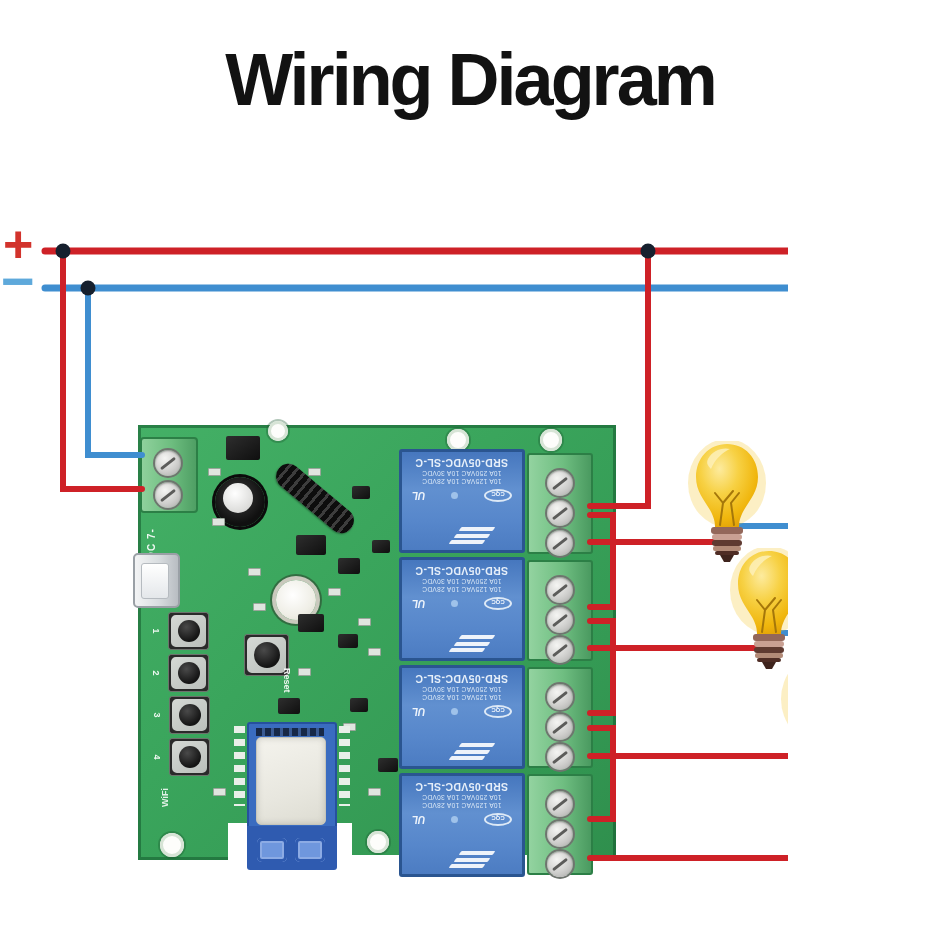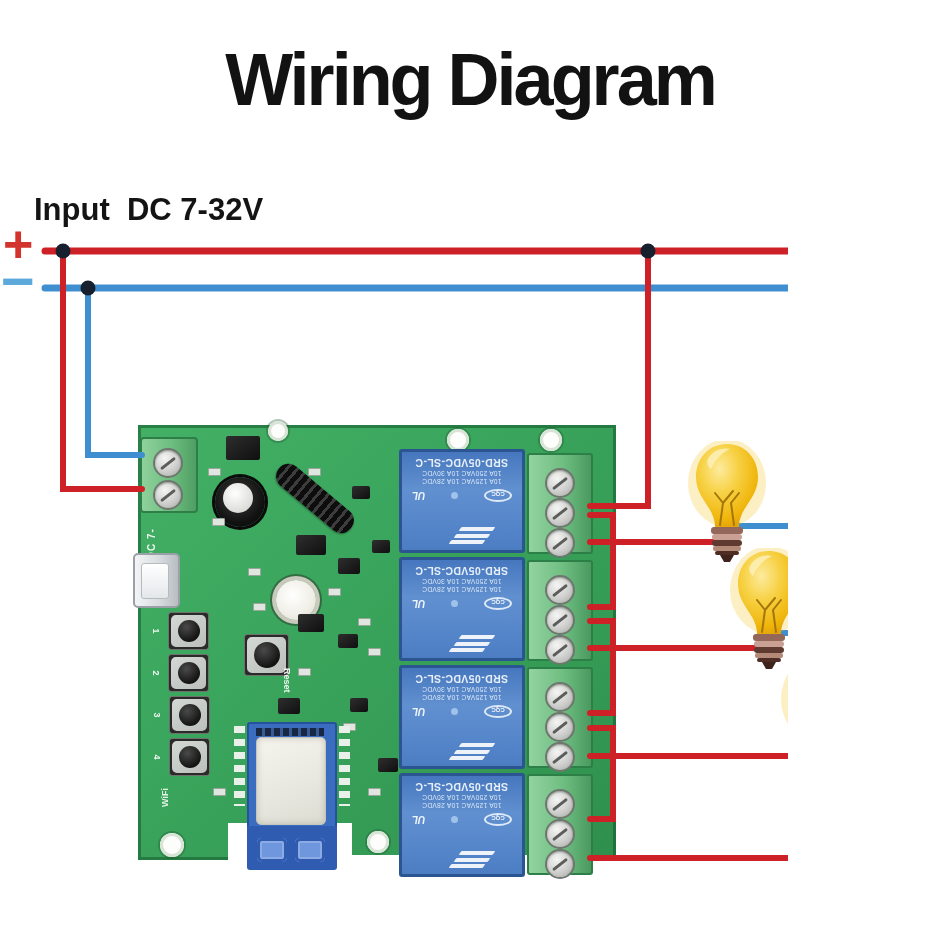--- a/index.html
+++ b/index.html
@@ -91,21 +91,20 @@
   
   .wires{position:absolute;left:0;top:0;pointer-events:none;}
   .bulb-svg{position:absolute;pointer-events:none;}
 </style>
 </head>
 <body>
 
 <div class="canvas" data-interactable="false">
 
   <div class="title" data-interactable="false">Wiring Diagram</div>
-  <div class="input-label" data-interactable="false">Input  DC 7-32V</div>
   <div class="plus-sign" data-interactable="false">+</div>
   <div class="minus-sign" data-interactable="false">−</div>
 
   <div class="board" data-interactable="false"></div>
 
   <div class="hole" style="left:268px;top:421px;width:20px;height:20px;" data-interactable="false"></div>
   <div class="hole" style="left:447px;top:429px;width:22px;height:22px;" data-interactable="false"></div>
   <div class="hole" style="left:540px;top:429px;width:22px;height:22px;" data-interactable="false"></div>
   <div class="hole" style="left:160px;top:833px;width:24px;height:24px;" data-interactable="false"></div>
   <div class="hole" style="left:367px;top:831px;width:22px;height:22px;" data-interactable="false"></div>

